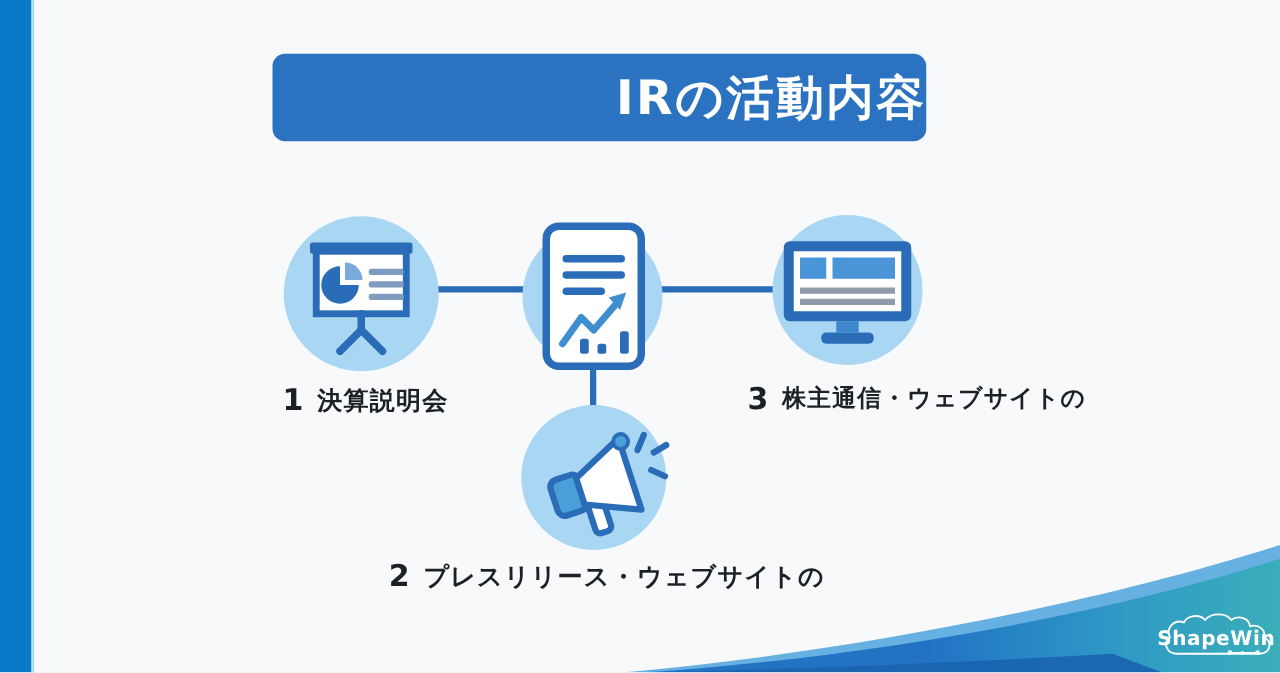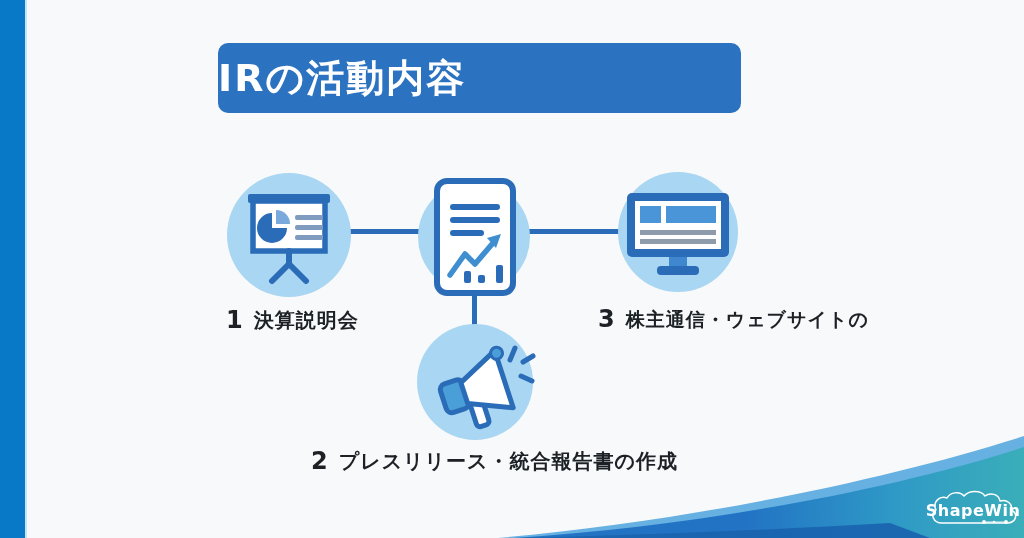--- a/index.html
+++ b/index.html
@@ -17,21 +17,21 @@
     position:absolute; left:0; top:0;
     width:25px; height:538px;
     background:#0879c6;
     border-right:2px solid #bfe7f5;
   }
   .banner {
     position:absolute; left:218px; top:43px;
     width:523px; height:70px;
     background:#2b72c1;
     border-radius:10px;
-    display:flex; align-items:center; justify-content:flex-start;
+    display:flex; align-items:center; justify-content:flex-end;
   }
   .banner-title {
     color:#ffffff;
     font-size:38px;
     font-weight:bold;
     letter-spacing:2px;
   }
   .node-circle {
     position:absolute;
     border-radius:50%;
@@ -159,21 +159,21 @@
 
   <div class="label-row item3">
     <span class="label-num">3</span>
     <span class="label-col">
       <span class="label-text small">株主通信・ウェブサイトの</span>
     </span>
   </div>
 
   <div class="label-row item2">
     <span class="label-num">2</span>
-    <span class="label-text">プレスリリース・統合報告書の作成</span>
+    <span class="label-text">プレスリリース・ウェブサイトの</span>
   </div>
 
   <svg class="wave-svg" width="1024" height="538" viewBox="0 0 1024 538">
     <defs>
       <linearGradient id="waveGrad" x1="0.45" y1="0" x2="1" y2="0">
         <stop offset="0" stop-color="#2273c4"></stop>
         <stop offset="0.55" stop-color="#2f9ac6"></stop>
         <stop offset="1" stop-color="#3aaeb9"></stop>
       </linearGradient>
     </defs>

